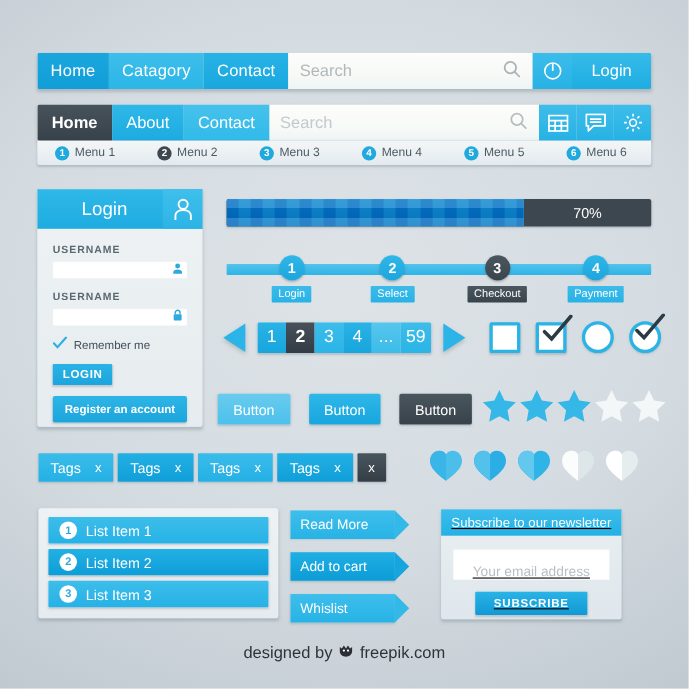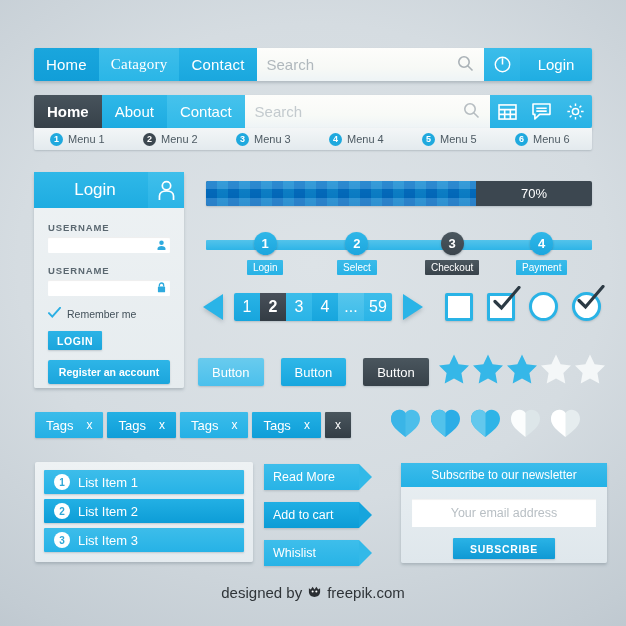--- a/index.html
+++ b/index.html
@@ -17,21 +17,21 @@
   .sh { box-shadow: 0 2px 3px rgba(90,105,115,0.30); }
   .sh-sm { box-shadow: 0 1px 2px rgba(90,105,115,0.28); }
   .ctr { display: flex; align-items: center; justify-content: center; }
 
   
   #nav1 { position: absolute; left: 34px; top: 48px; width: 558px; height: 33px;
           display: flex; border-radius: 2px; overflow: hidden; }
   #nav1 .tab { height: 33px; display: flex; align-items: center; justify-content: center;
                color: #fff; font-size: 15px; padding: 0 12px; letter-spacing: .2px; }
   .n1a { background: linear-gradient(#1aa6dd,#119ed8); }
-  .n1b { background: linear-gradient(#3ebeea,#2ab6e7); font-family: Liberation Serif, serif; }
+  .n1b { background: linear-gradient(#3ebeea,#2ab6e7); }
   .n1c { background: linear-gradient(#27b3e6,#1aa7de); }
   #nav1 .srch { flex: 1; background: linear-gradient(#fdfdfb,#f7f9f6 60%,#eef4f6);
                 display: flex; align-items: center; padding: 0 10px; position: relative; }
   #nav1 .srch span { color: #b0b8bd; font-size: 15px; }
   #nav1 .pwr { width: 36px; background: linear-gradient(#3cbdea,#27b2e5); }
   #nav1 .login { width: 72px; background: linear-gradient(#35bbe9,#1fade2); color: #fff; font-size: 15px; }
   .mag { position: absolute; right: 10px; top: 50%; transform: translateY(-50%); }
 
   
   #nav2 { position: absolute; left: 34px; top: 95px; width: 558px; height: 33px;
@@ -157,26 +157,26 @@
   .abtn { position: relative; height: 26px; width: 95px; display: flex; align-items: center;
           padding-left: 9px; color: #fff; font-size: 12.5px; }
   .abtn .tip { position: absolute; right: -13px; top: 0; width: 0; height: 0;
                border-top: 13px solid transparent; border-bottom: 13px solid transparent; }
   .aA { background: linear-gradient(#3ebeeb,#27b3e6); }
   .aA .tip { border-left: 13px solid #33b9e8; }
   .aB { background: linear-gradient(#20afe4,#0c9cd6); }
   .aB .tip { border-left: 13px solid #16a5dd; }
 
   
-  #news { position: absolute; left: 401px; top: 463px; width: 206px; height: 100px;
-          background: linear-gradient(#e9eff2,#dfe7ec); border-radius: 2px; }
+  #news { position: absolute; left: 401px; top: 463px; width: 164px; height: 100px;
+          background: linear-gradient(#e9eff2,#dfe7ec); border-radius: 2px; text-decoration: underline; }
   #newsHead { height: 24px; background: linear-gradient(#3cbceb,#24b1e5); color: #fff;
               font-size: 12px; display: flex; align-items: center; justify-content: center; }
   #newsInput { margin: 12px 11px 0 11px; height: 28px; background: #fff; color: #b8bfc4;
-               font-size: 12.5px; display: flex; align-items: center; justify-content: center;
+               font-size: 12.5px; display: flex; align-items: flex-end; justify-content: center;
                box-shadow: inset 0 1px 1px rgba(0,0,0,.06); }
   #subBtn { margin: 11px auto 0 auto; width: 102px; height: 21px;
             background: linear-gradient(#2ab3e6,#1099d4); color: #fff; font-size: 10.5px;
             font-weight: bold; letter-spacing: .7px; border-radius: 1px; }
 
   
   #footer { position: absolute; left: 0; top: 584px; width: 100%; text-align: center;
             font-size: 15px; color: #2f3438; display: flex; align-items: center;
             justify-content: center; gap: 5px; }
 </style>

